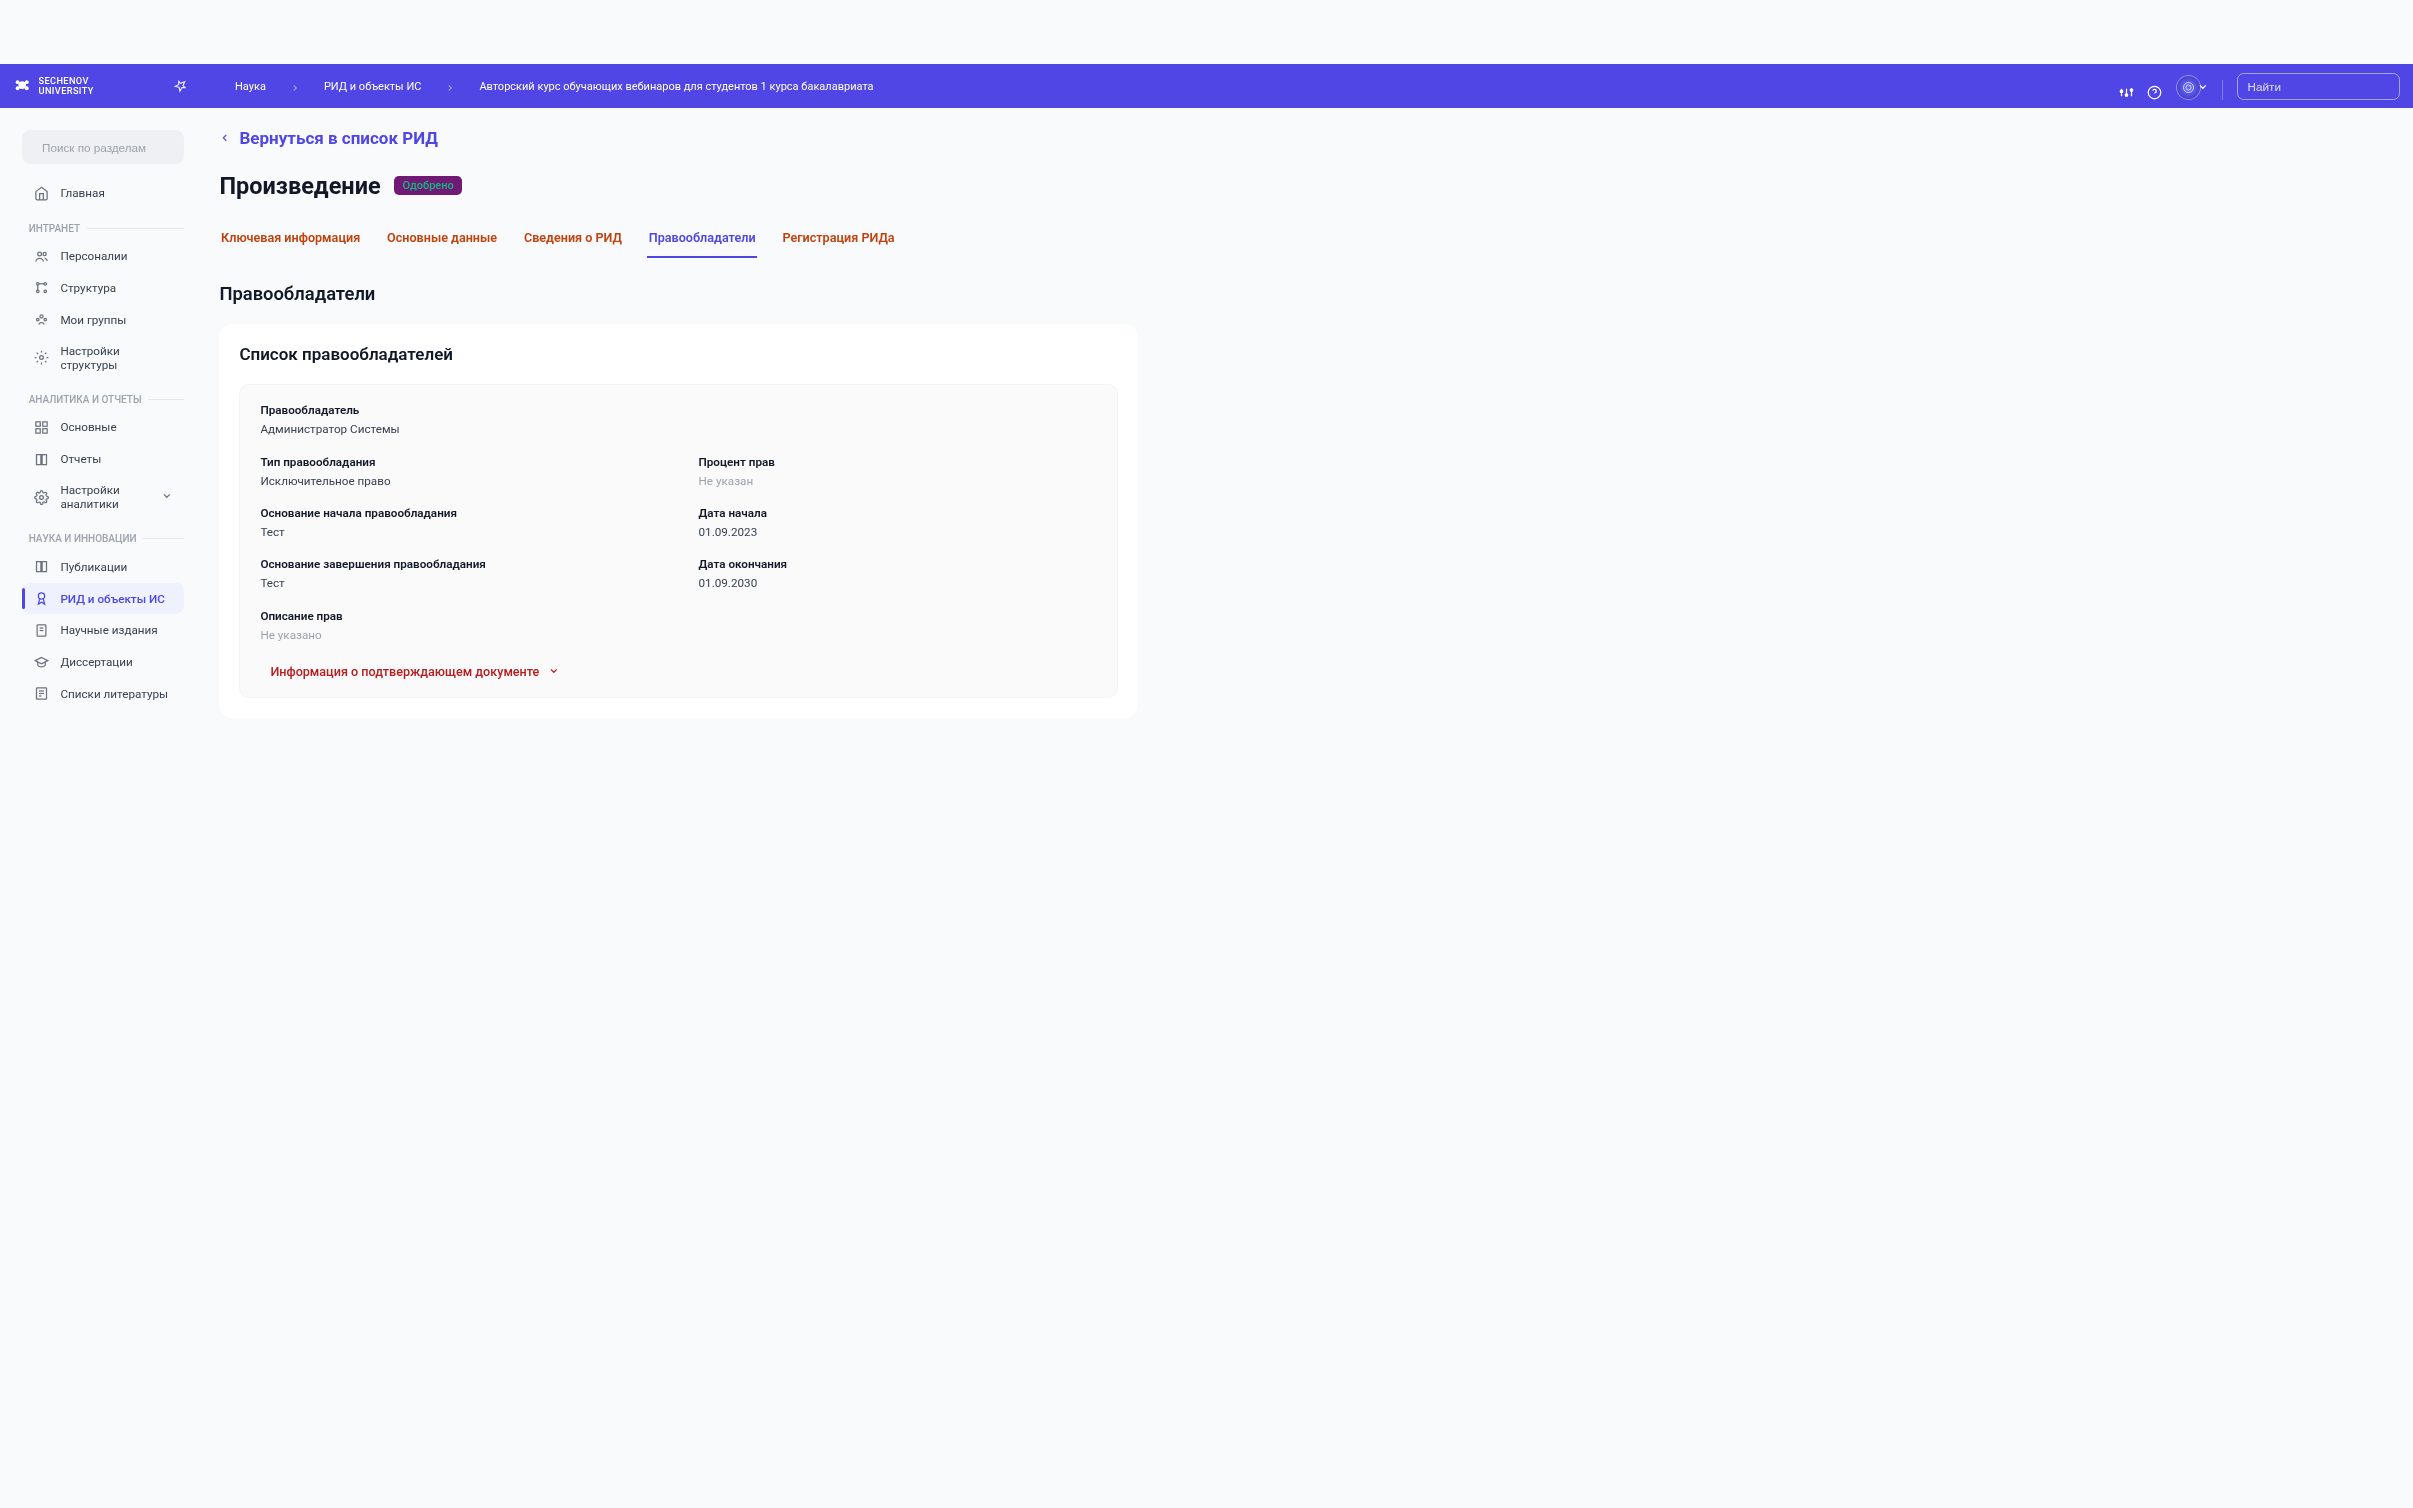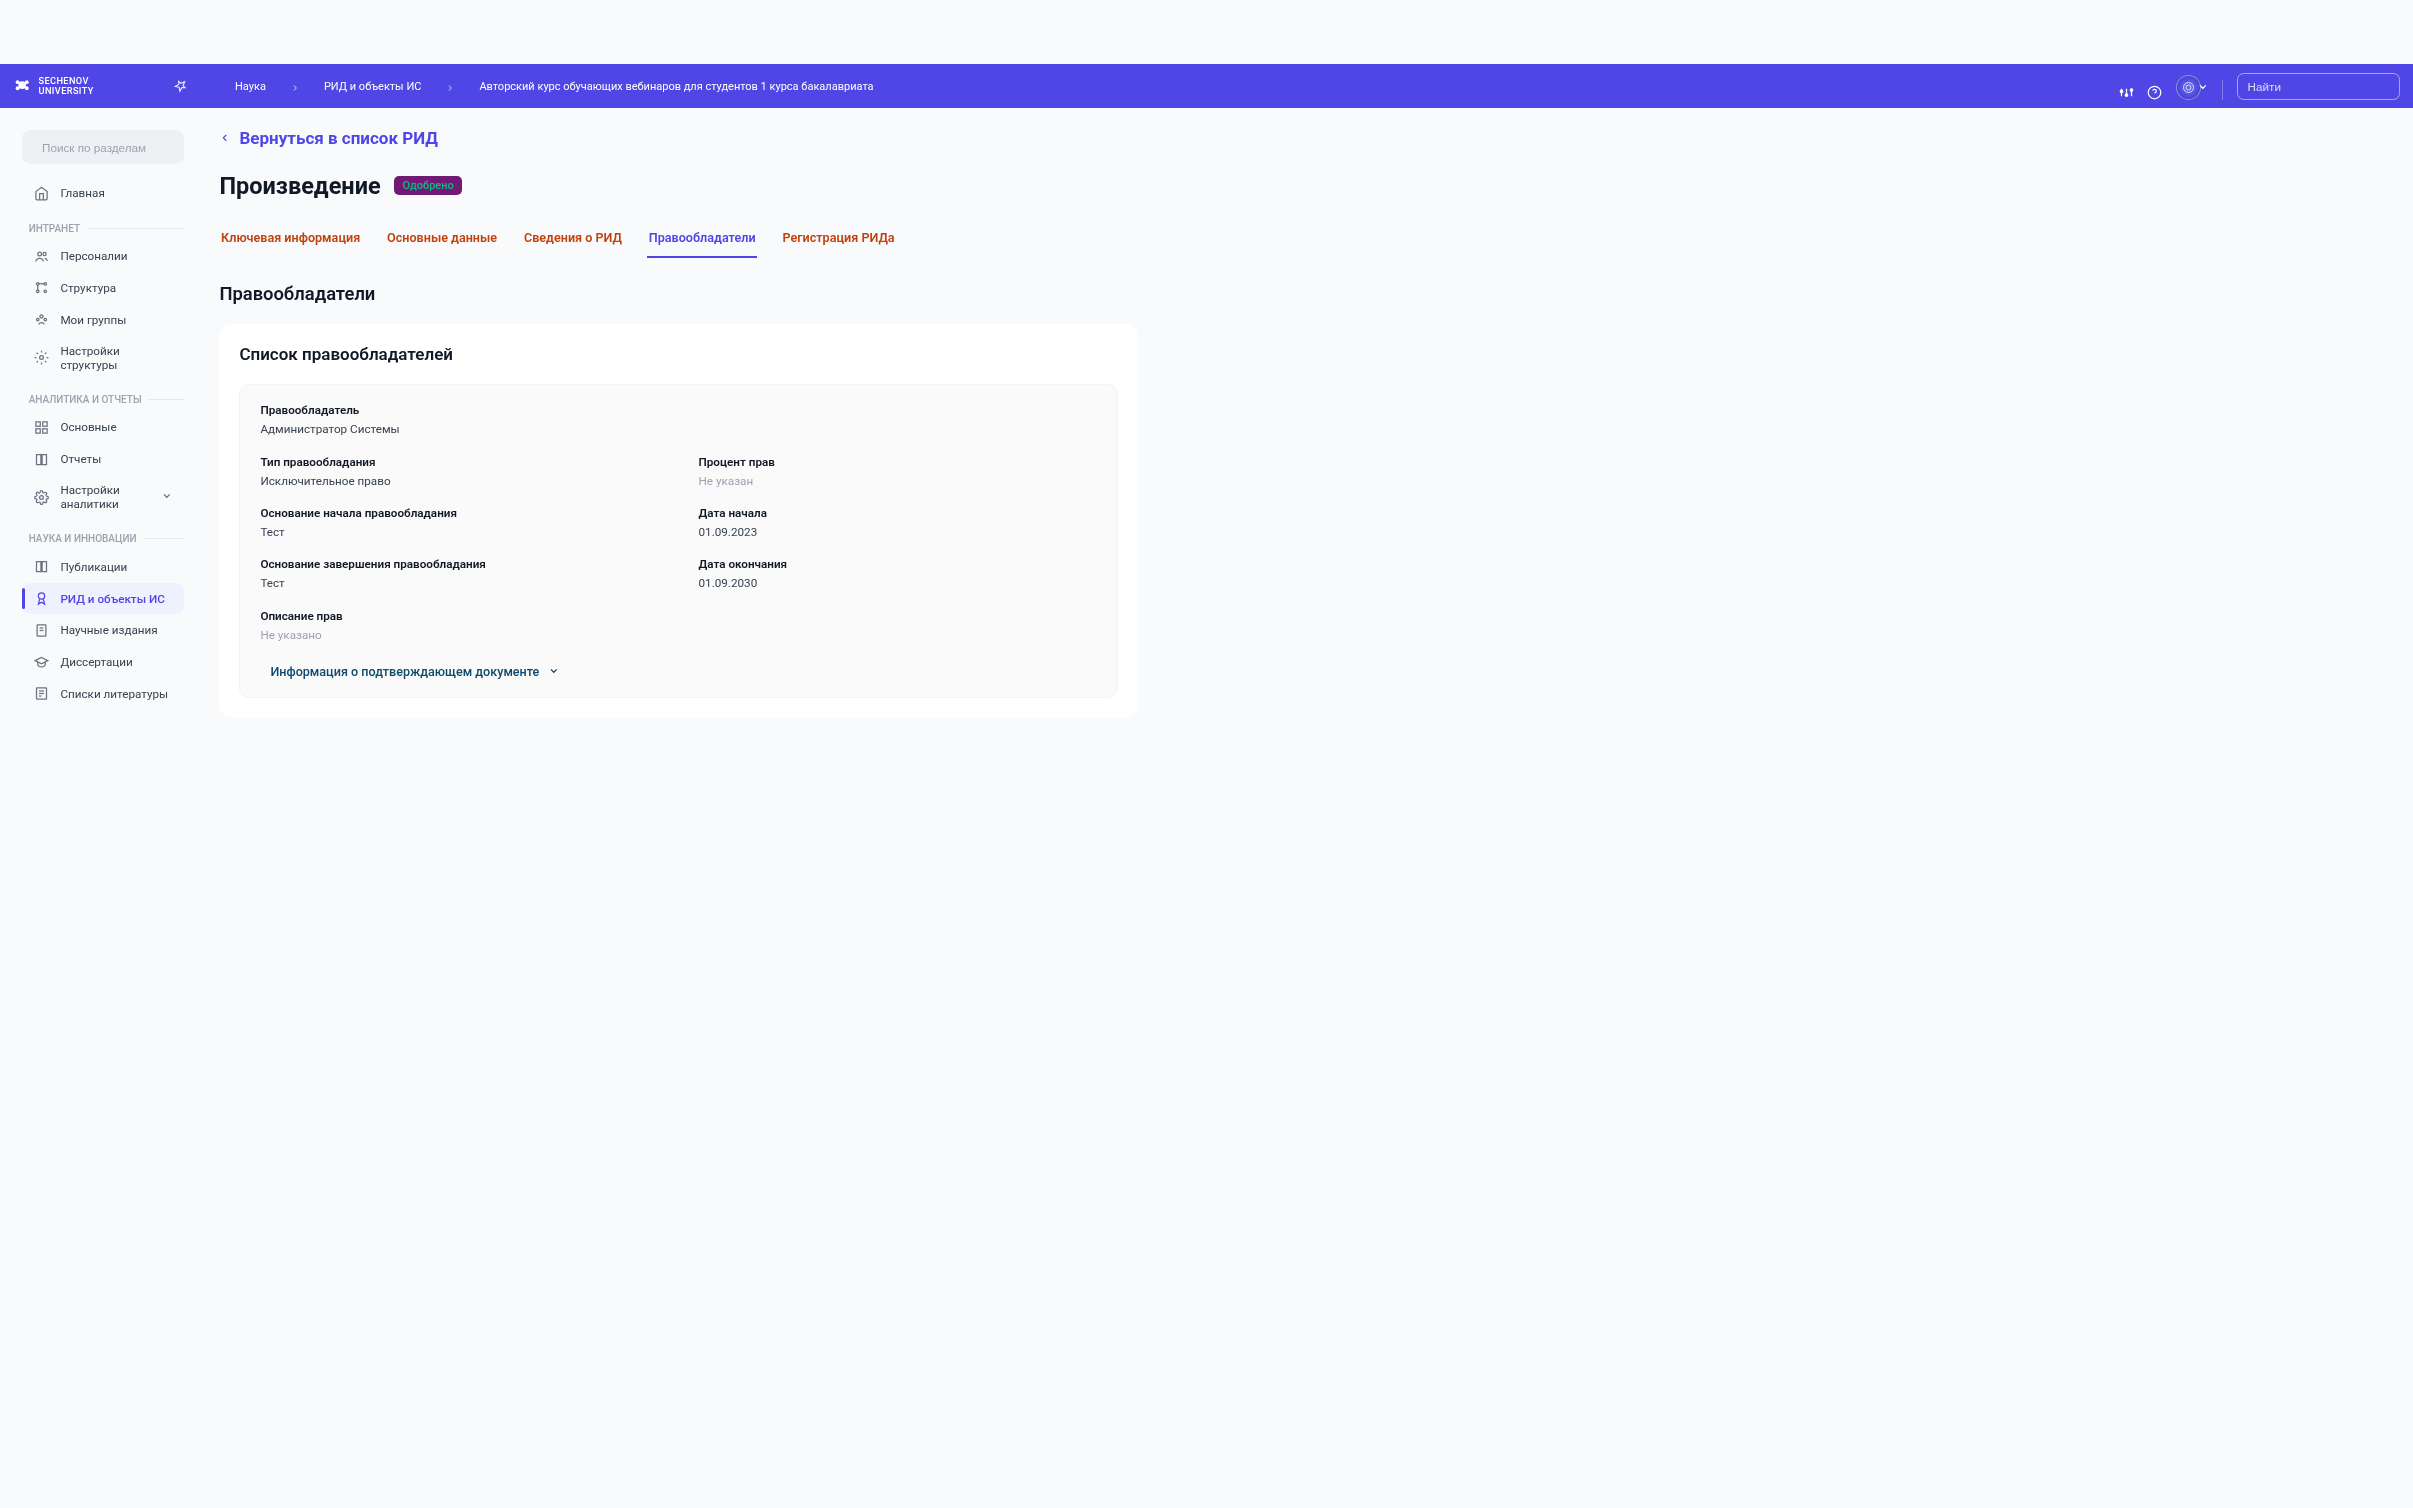--- a/index.html
+++ b/index.html
@@ -77,21 +77,21 @@
 .inner-card { background: #FAFAFB; border: 0.8px solid #F3F4F6; border-radius: 10px; padding: 18.4px 20px; }
 
 .field-group { margin-bottom: 18.4px; }
 .field-group:last-of-type { margin-bottom: 17px; }
 .field-row { display: flex; gap: 40px; }
 .field { flex: 1; }
 .field-label { font-size: 11.7px; font-weight: 600; color: #111827; margin-bottom: 5px; }
 .field-value { font-size: 11.7px; color: #374151; }
 .field-value.muted { color: #9CA3AF; }
 
-.doc-toggle { display: inline-flex; align-items: center; gap: 8.4px; color: #0c4a6e; font-size: 12.6px; font-weight: 500; cursor: pointer; margin-top: 3.4px; margin-left: 10px; }
+.doc-toggle { display: inline-flex; align-items: center; gap: 8.4px; color: #b91c1c; font-size: 12.6px; font-weight: 500; cursor: pointer; margin-top: 3.4px; margin-left: 10px; }
 </style>
 </head>
 <body>
 
 <div class="header">
   <div class="logo">
     <span class="logo-icon">
       <svg viewBox="0 0 24 24" fill="white">
           <circle cx="12" cy="12" r="5"></circle>
           <circle cx="6" cy="8" r="2.5"></circle>

